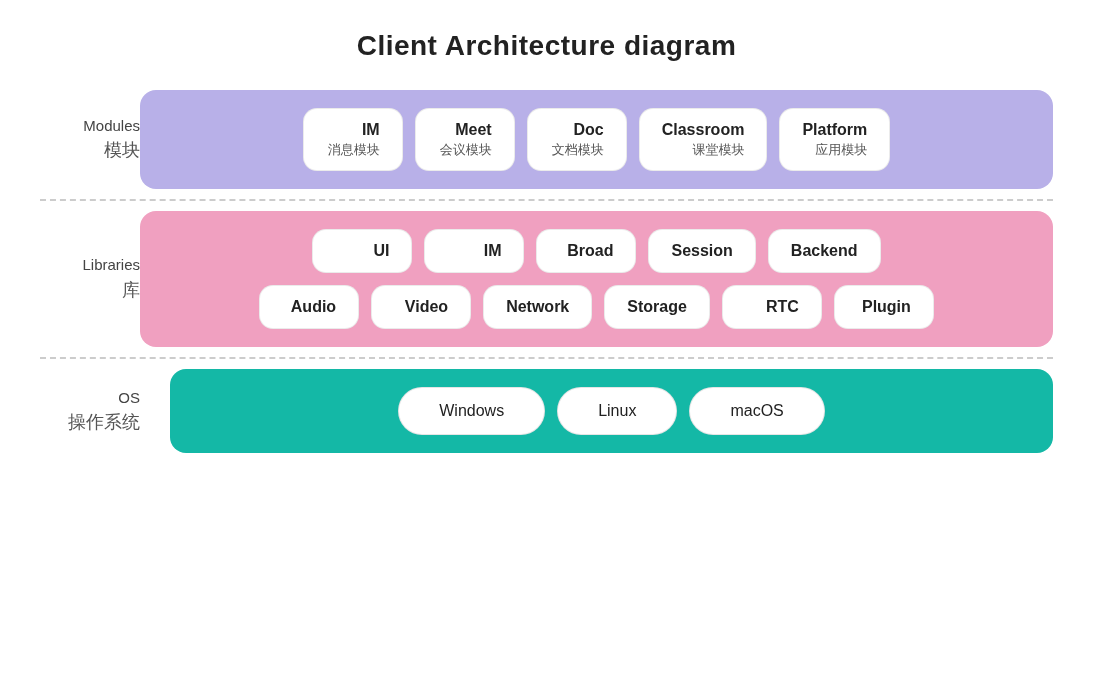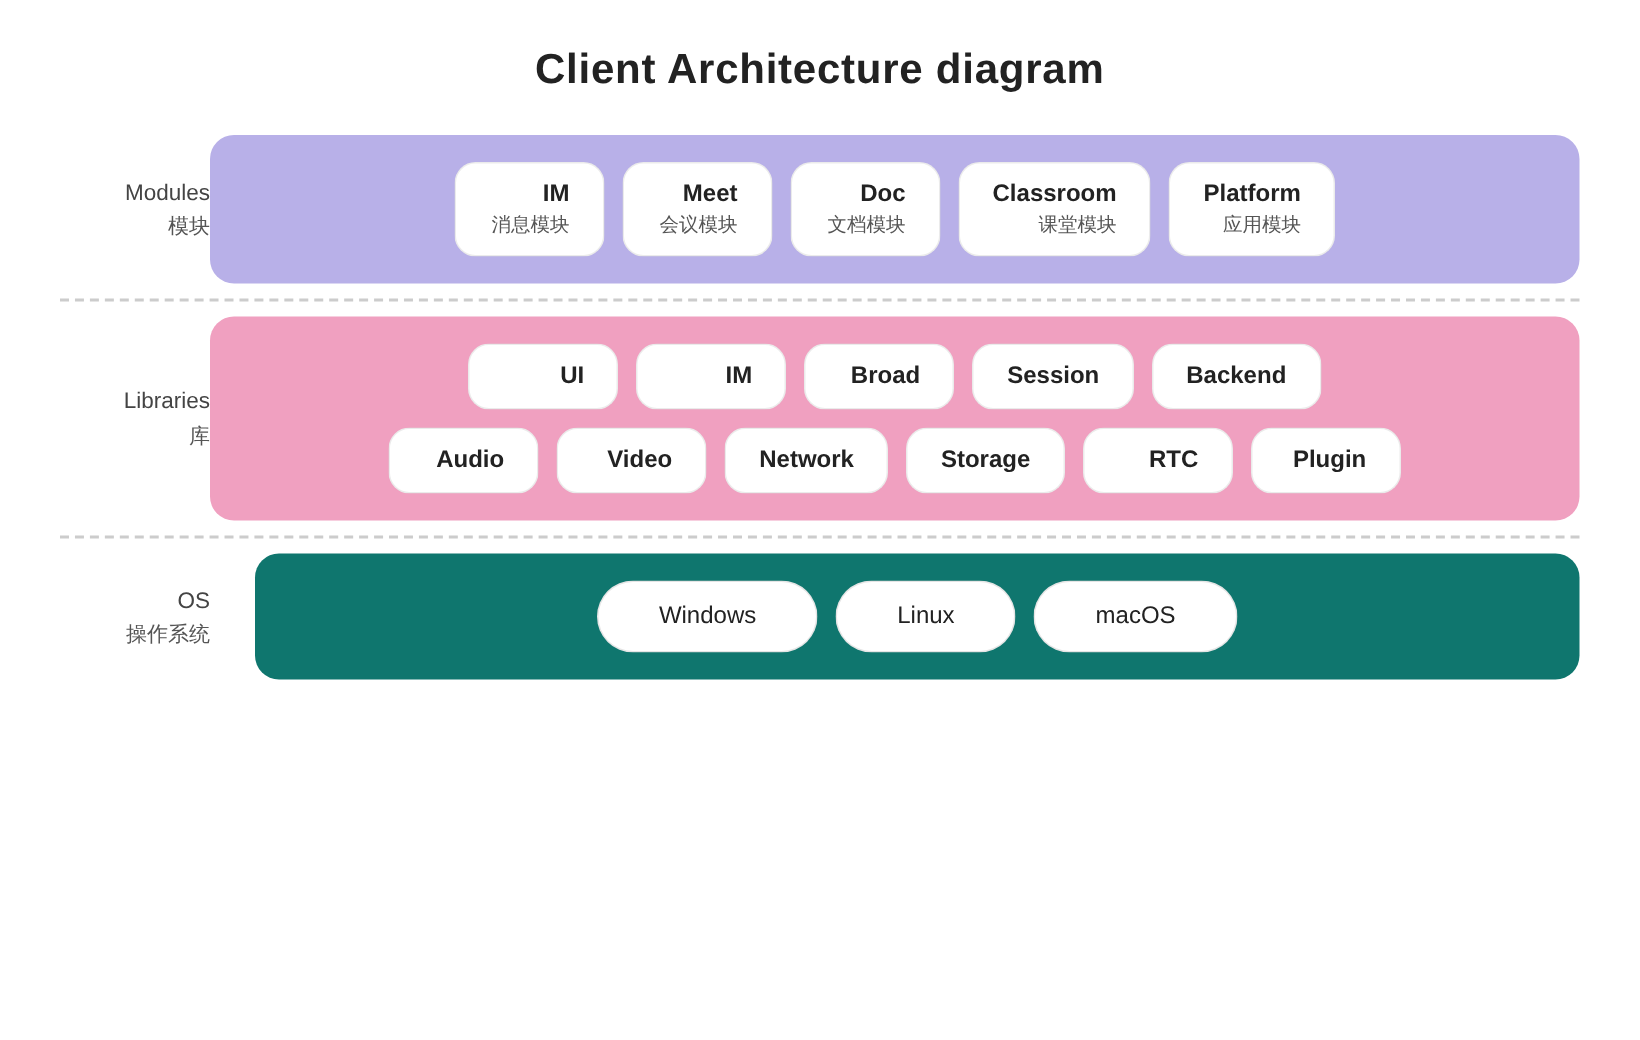--- a/index.html
+++ b/index.html
@@ -59,42 +59,42 @@
       font-size: 15px;
       line-height: 1.5;
       flex-shrink: 0;
     }
     .layer-label .label-en {
       font-size: 15px;
       font-weight: 500;
       display: block;
     }
     .layer-label .label-cn {
-      font-size: 14px;
+      font-size: 18px;
       display: block;
       color: #555;
     }
 
     .layer-box {
       flex: 1;
       border-radius: 16px;
       padding: 18px 20px;
       display: flex;
       flex-direction: column;
       gap: 12px;
     }
 
     .layer-box.modules {
       background: #b8b0e8;
     }
     .layer-box.libraries {
       background: #f0a0c0;
     }
     .layer-box.os {
-      background: #0f766e;
+      background: #14b8a6;
       margin-left: 30px;
     }
 
     .items-row {
       display: flex;
       flex-wrap: wrap;
       gap: 12px;
       justify-content: center;
     }
 

